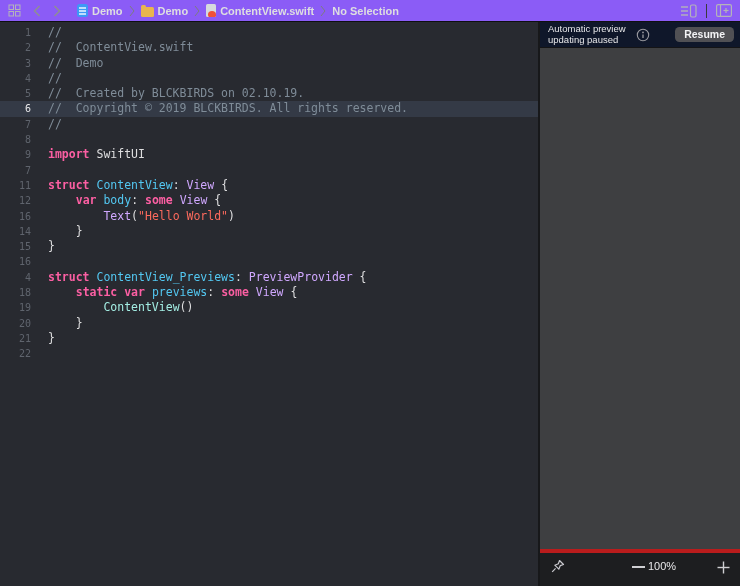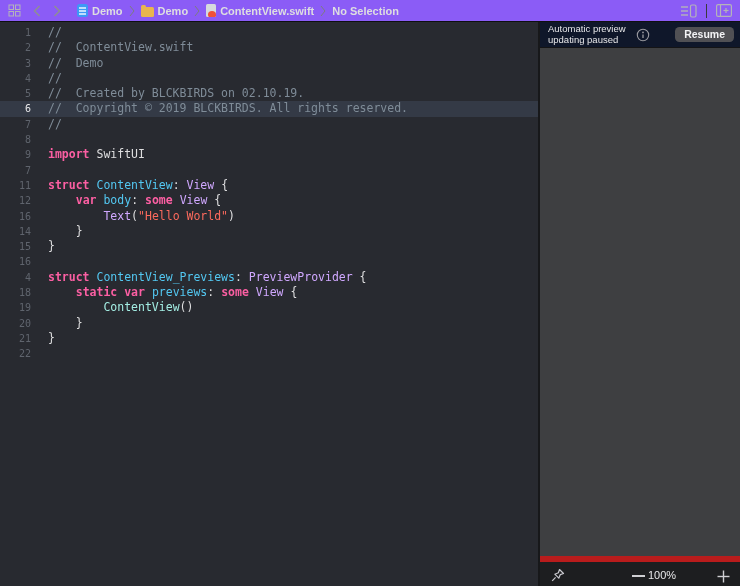--- a/index.html
+++ b/index.html
@@ -46,21 +46,21 @@
   
   .preview { width:200px; display:flex; flex-direction:column; }
   .pv-header { height:26px; background:#0f172a; border-bottom:1px solid #141416;
                display:flex; align-items:center; padding:0 6px 0 8px; }
   .pv-status { color:#E6E6E8; font-size:9.5px; line-height:10.5px; white-space:nowrap; }
   .pv-info { margin-left:10px; display:flex; }
   .pv-resume { margin-left:auto; background:#505054; color:#F4F4F6; border:none;
                border-radius:4.5px; font-size:10.5px; font-weight:600; padding:2px 9px;
                font-family:"Liberation Sans", sans-serif; height:15px; line-height:11px; }
   .pv-body { flex:1; background:#3E3F41; }
-  .pv-footer { height:30px; background:#1D1E20; border-top:6px solid #b91c1c; position:relative; }
+  .pv-footer { height:37px; background:#1D1E20; border-top:4px solid #b91c1c; position:relative; }
   .pin-btn { position:absolute; left:10px; top:5px; }
   .zoom-out { position:absolute; left:92px; top:13px; width:13px; height:1.5px; background:#CFCFD3; }
   .zoom-label { position:absolute; left:108px; top:7px; color:#E8E8EA; font-size:11px; }
   .zoom-in { position:absolute; right:10px; top:7px; }
 </style>
 </head>
 <body>
 
 <div class="topbar">
   <span class="tb-btn grid-ico">

